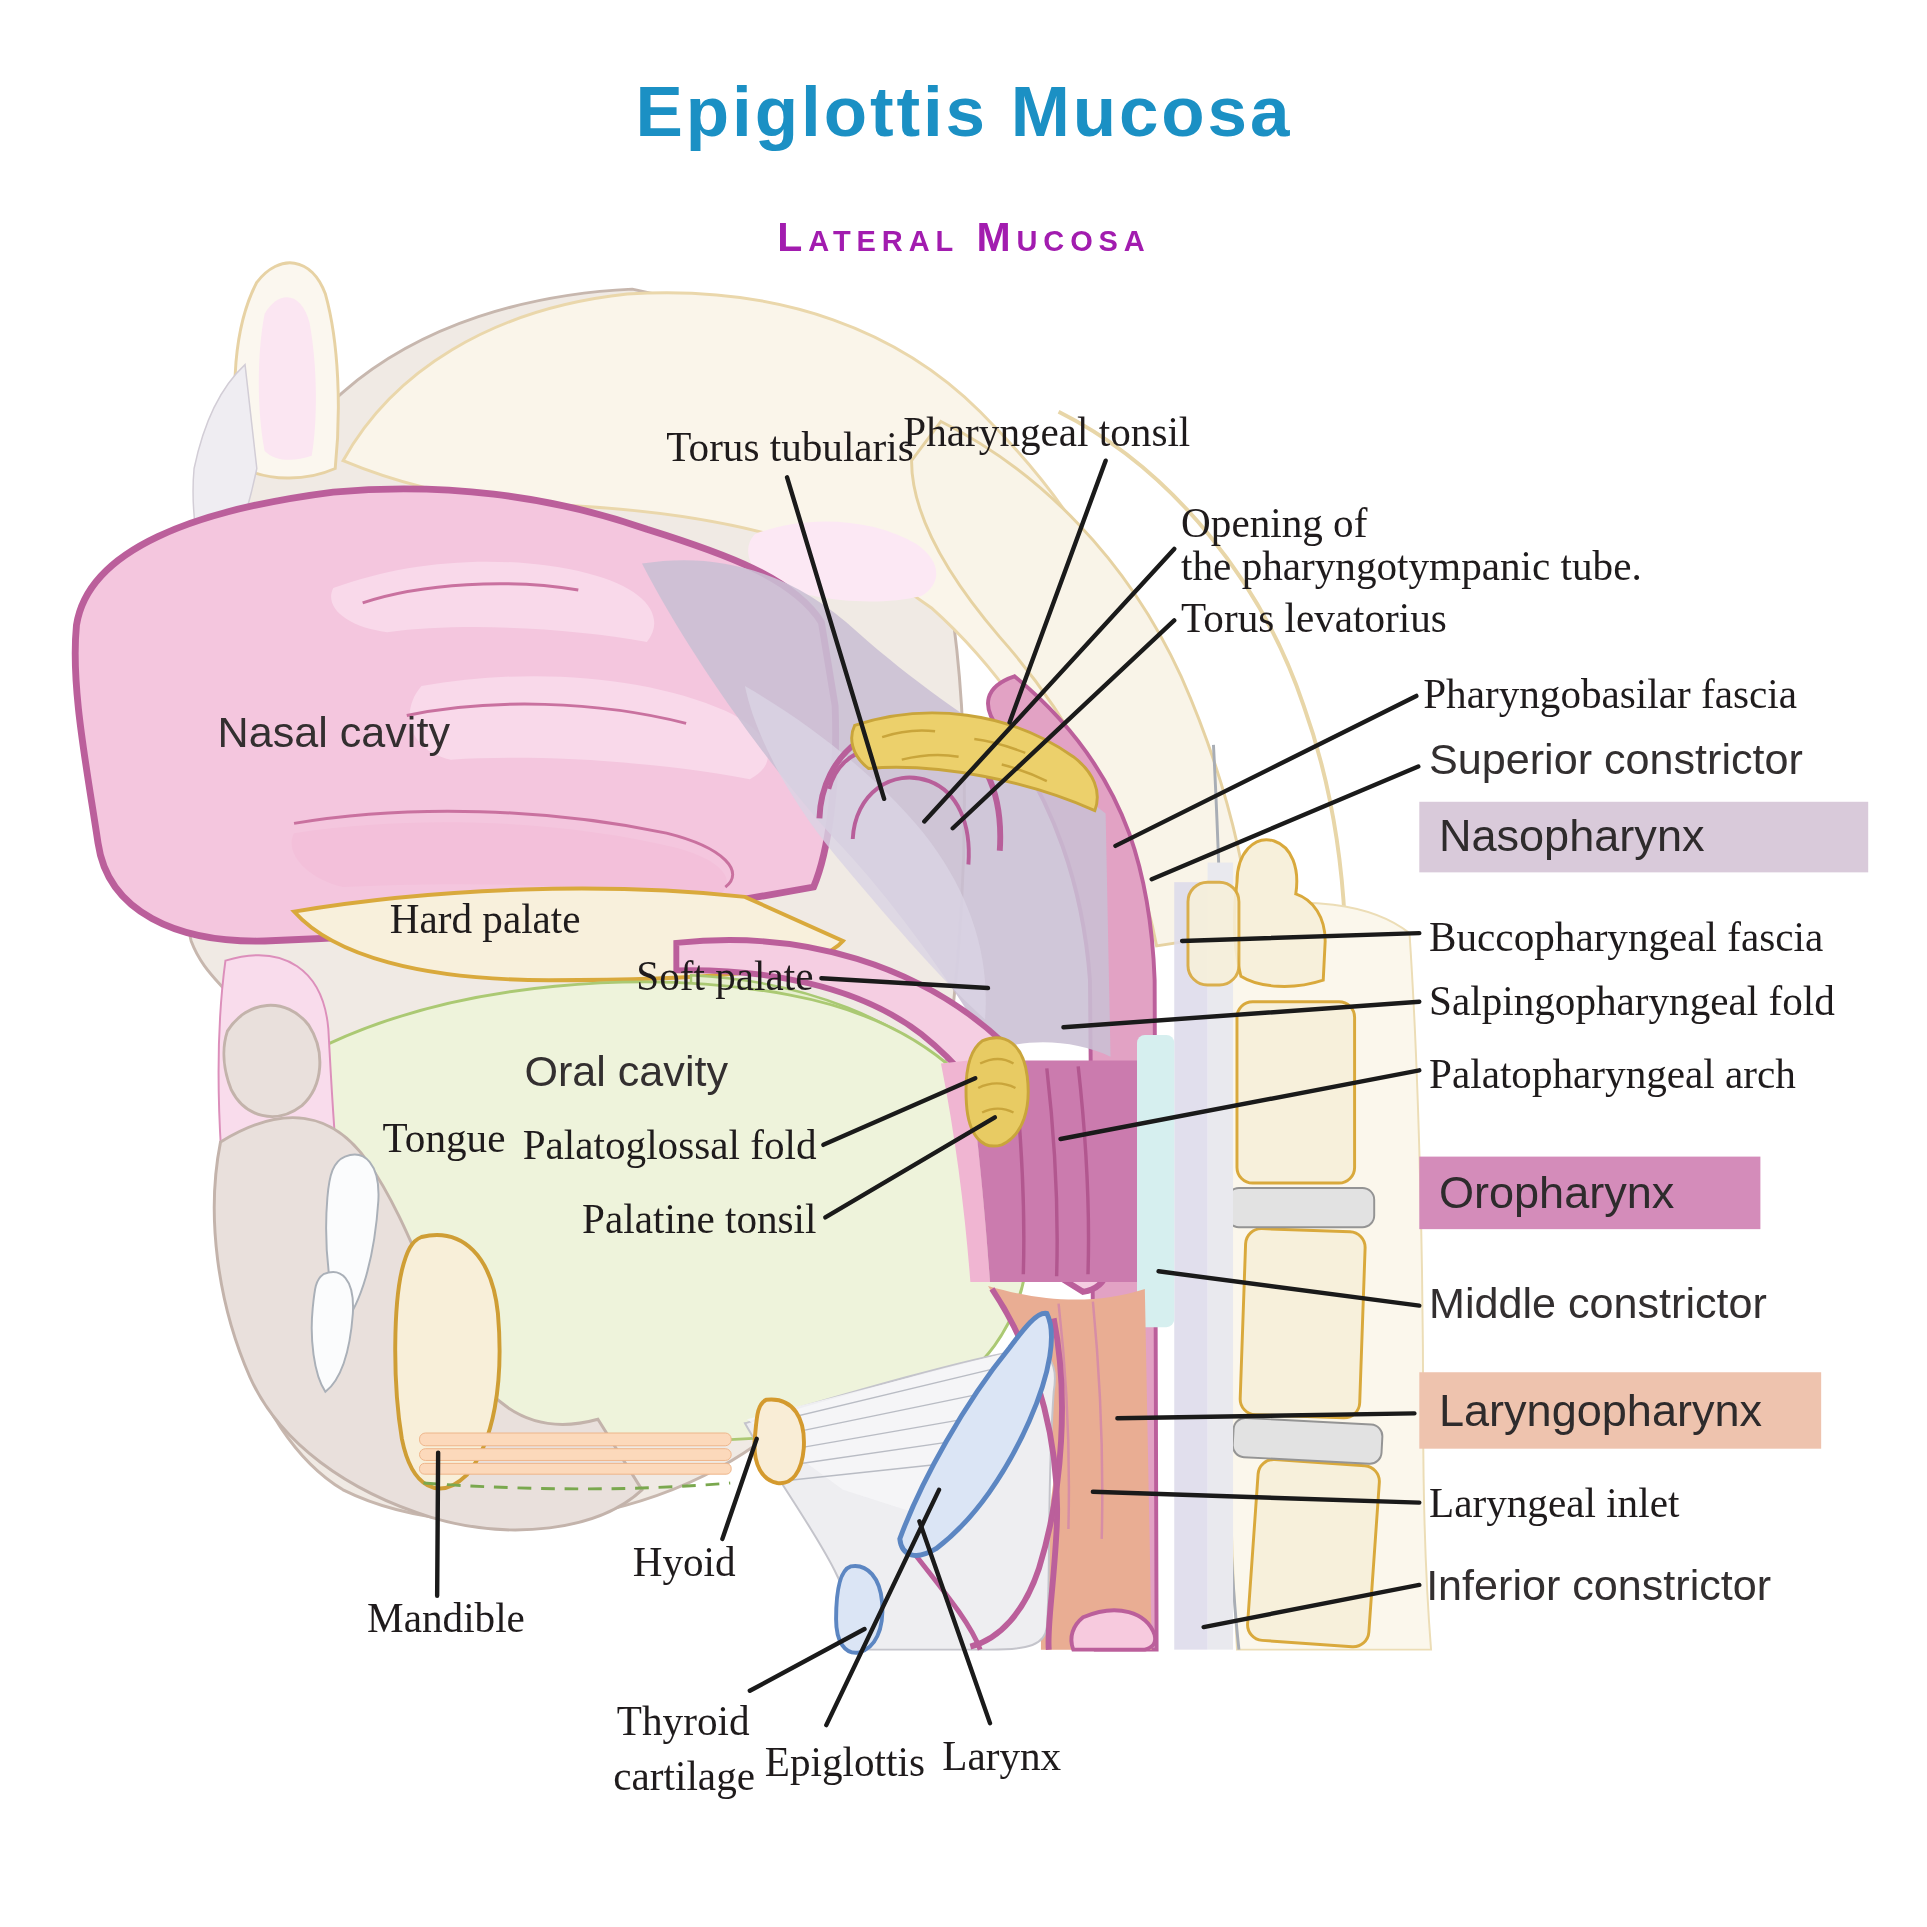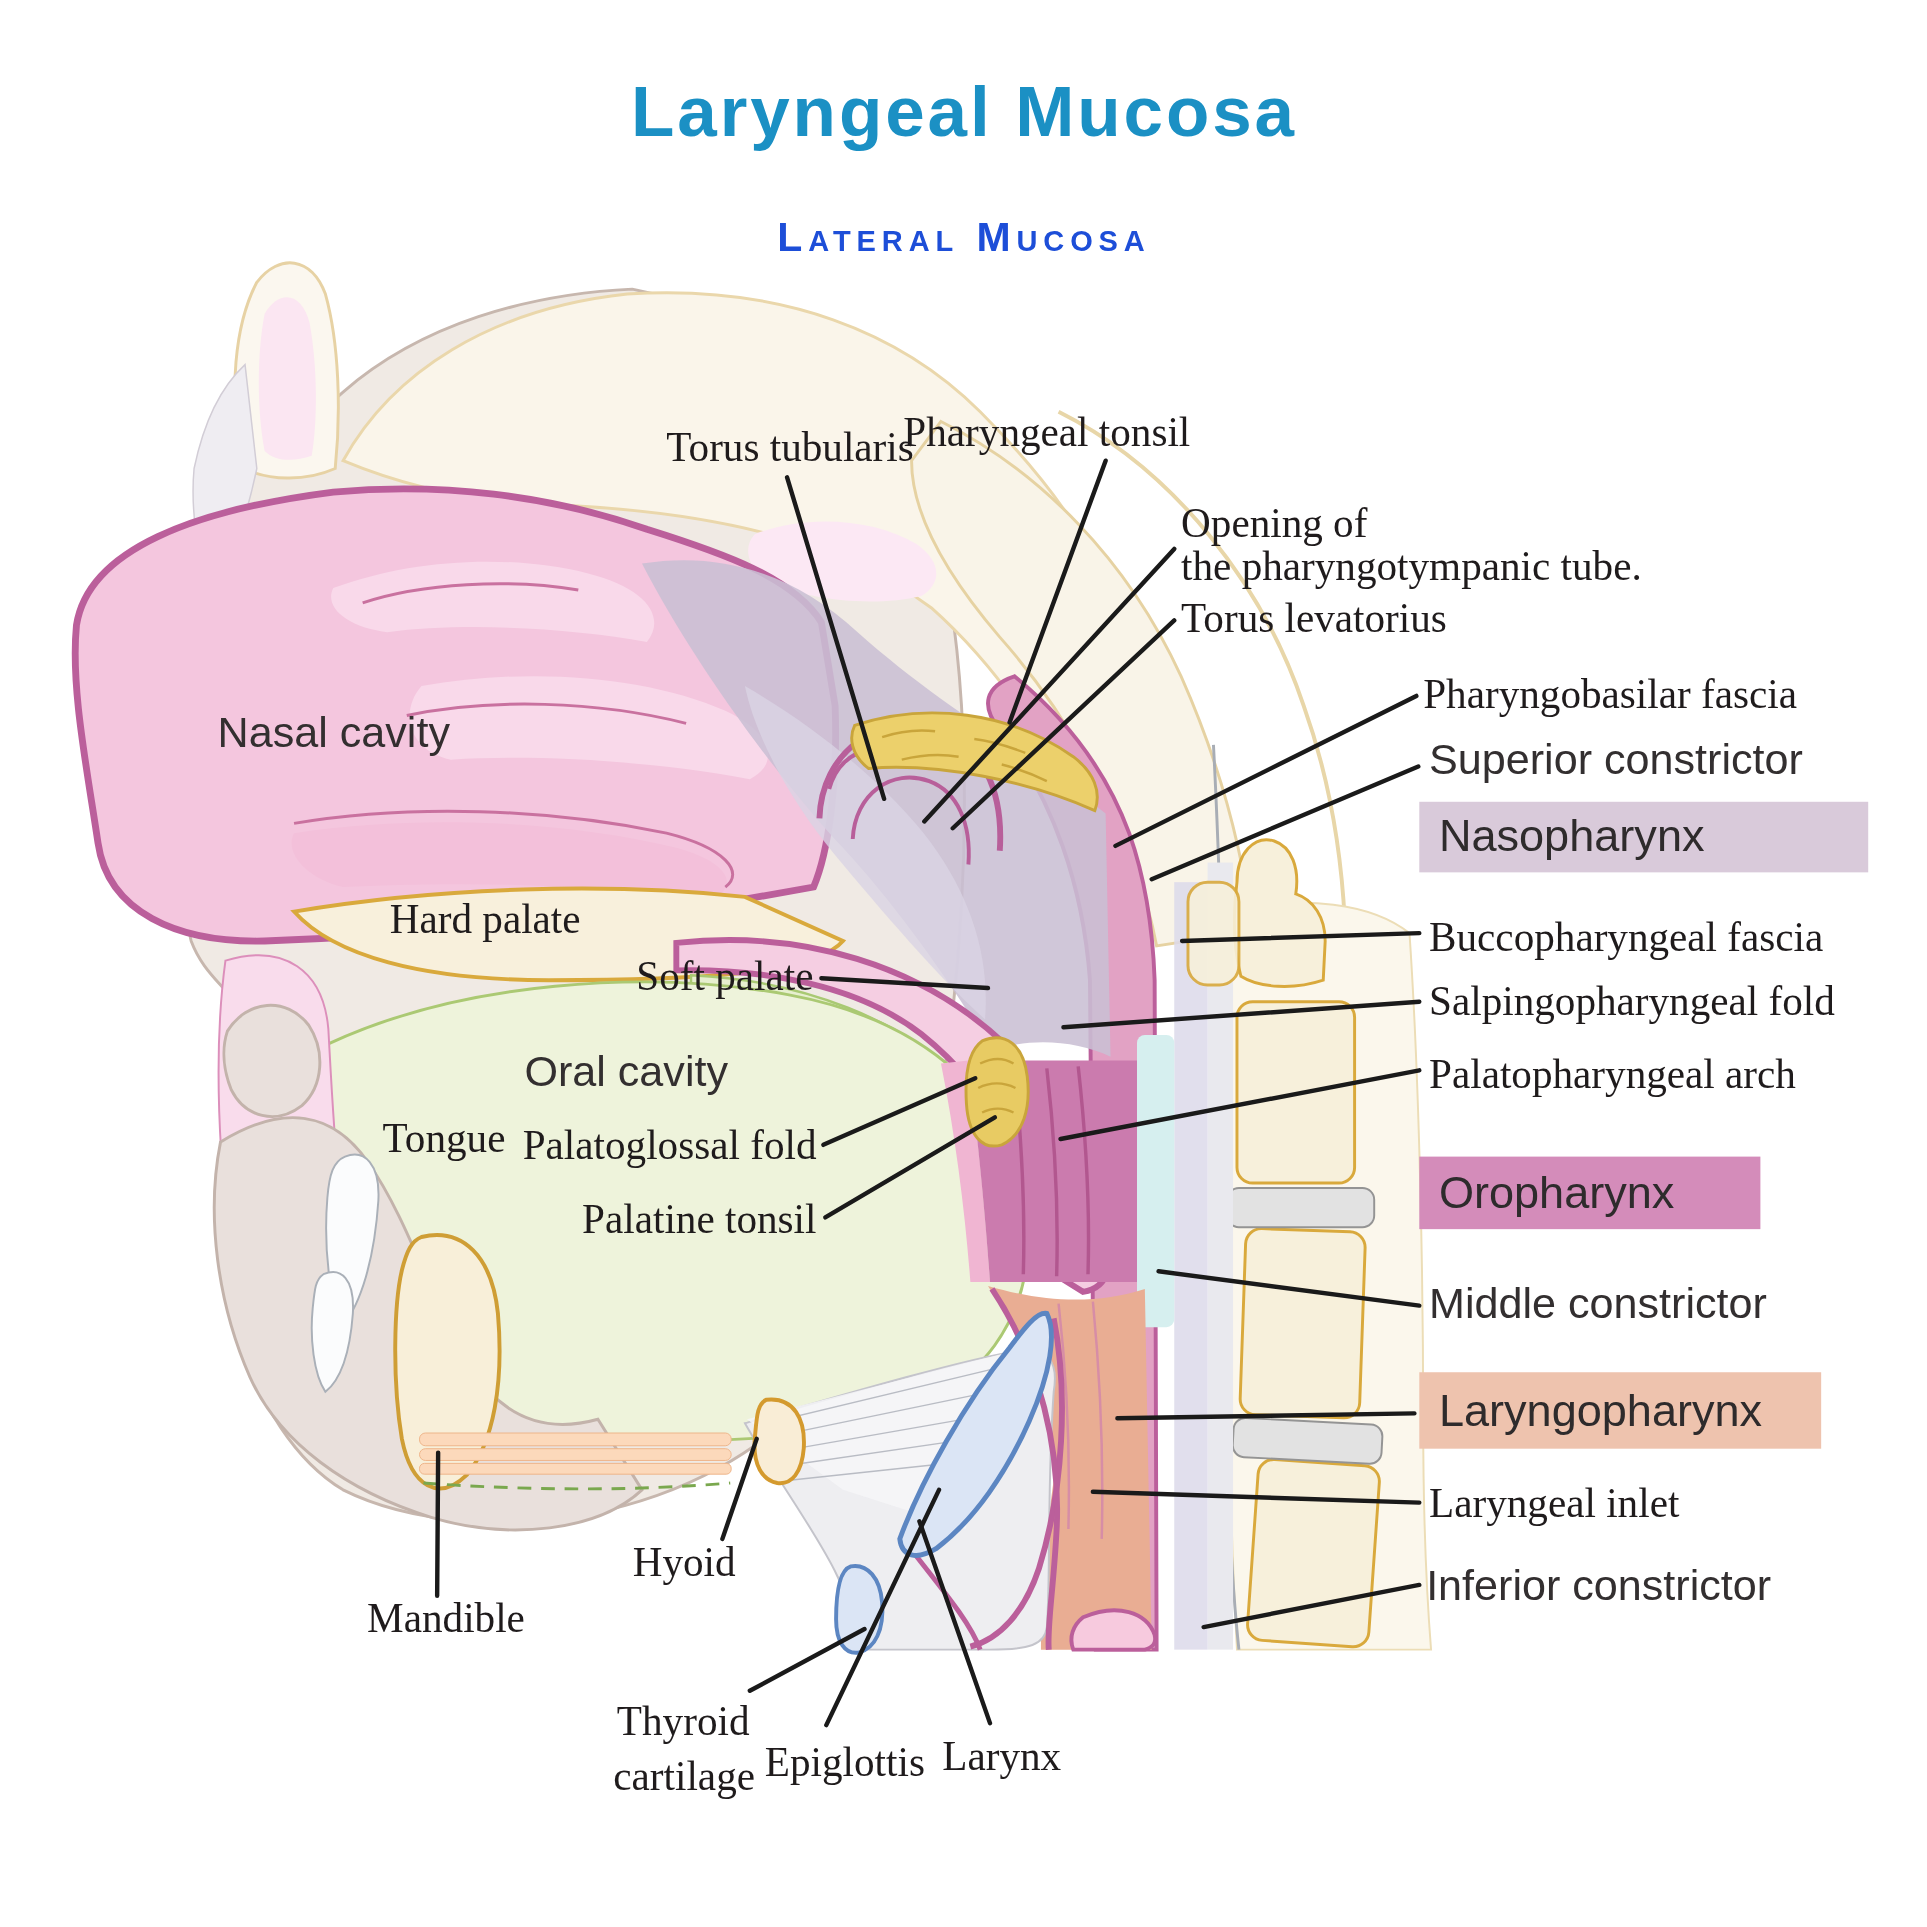--- a/index.html
+++ b/index.html
@@ -3,33 +3,33 @@
 <meta charset="utf-8">
 <style>
   html,body{margin:0;padding:0;background:#ffffff;}
   .page{position:relative;width:1928px;height:1928px;background:#ffffff;overflow:hidden;
         font-family:"Liberation Sans",sans-serif;}
   .title{position:absolute;top:71px;left:0;width:100%;text-align:center;
          font-family:"Liberation Sans",sans-serif;font-weight:bold;font-size:71px;
          letter-spacing:2.9px;color:#1b90c4;}
   .subtitle{position:absolute;top:214px;left:0;width:100%;text-align:center;
             font-family:"Liberation Sans",sans-serif;font-weight:600;font-size:41px;
-            letter-spacing:5.9px;font-variant:small-caps;color:#1d4ed8;}
+            letter-spacing:5.9px;font-variant:small-caps;color:#a21caf;}
   svg{position:absolute;top:0;left:0;}
   .lbl-serif{font-family:"Liberation Serif","DejaVu Serif",serif;font-size:42px;fill:#1f1b1c;}
   .lbl-sans{font-family:"Liberation Sans",sans-serif;font-size:44px;fill:#332f30;}
   .badge-text{font-family:"Liberation Sans",sans-serif;font-size:46px;fill:#2e2b2c;}
   .leader{stroke:#1a1a1a;stroke-width:4.5;stroke-linecap:round;}
 </style>
 </head>
 <body>
 
 <div class="page">
 
-  <div class="title">Laryngeal Mucosa</div>
+  <div class="title">Epiglottis Mucosa</div>
   <div class="subtitle">Lateral Mucosa</div>
 
   <svg width="1928" height="1928" viewBox="0 0 1967 1967">
 
     <g>
       <path d="M 645,295 C 540,300 430,330 350,400 C 280,460 220,520 170,585 C 120,640 85,640 80,665
                C 76,695 95,720 120,740 C 150,765 175,790 180,815 C 190,860 185,920 195,960
                C 210,1000 240,1010 255,1050 C 268,1090 250,1130 240,1170 C 225,1230 225,1300 245,1370
                C 265,1430 300,1490 350,1520 C 420,1555 520,1560 600,1545 C 700,1525 780,1480 830,1420
                C 900,1330 950,1200 970,1050 C 990,880 990,700 960,560 C 930,440 820,330 645,295 Z" fill="#f0eae4" stroke="#c7b7ae" stroke-width="3"></path>

